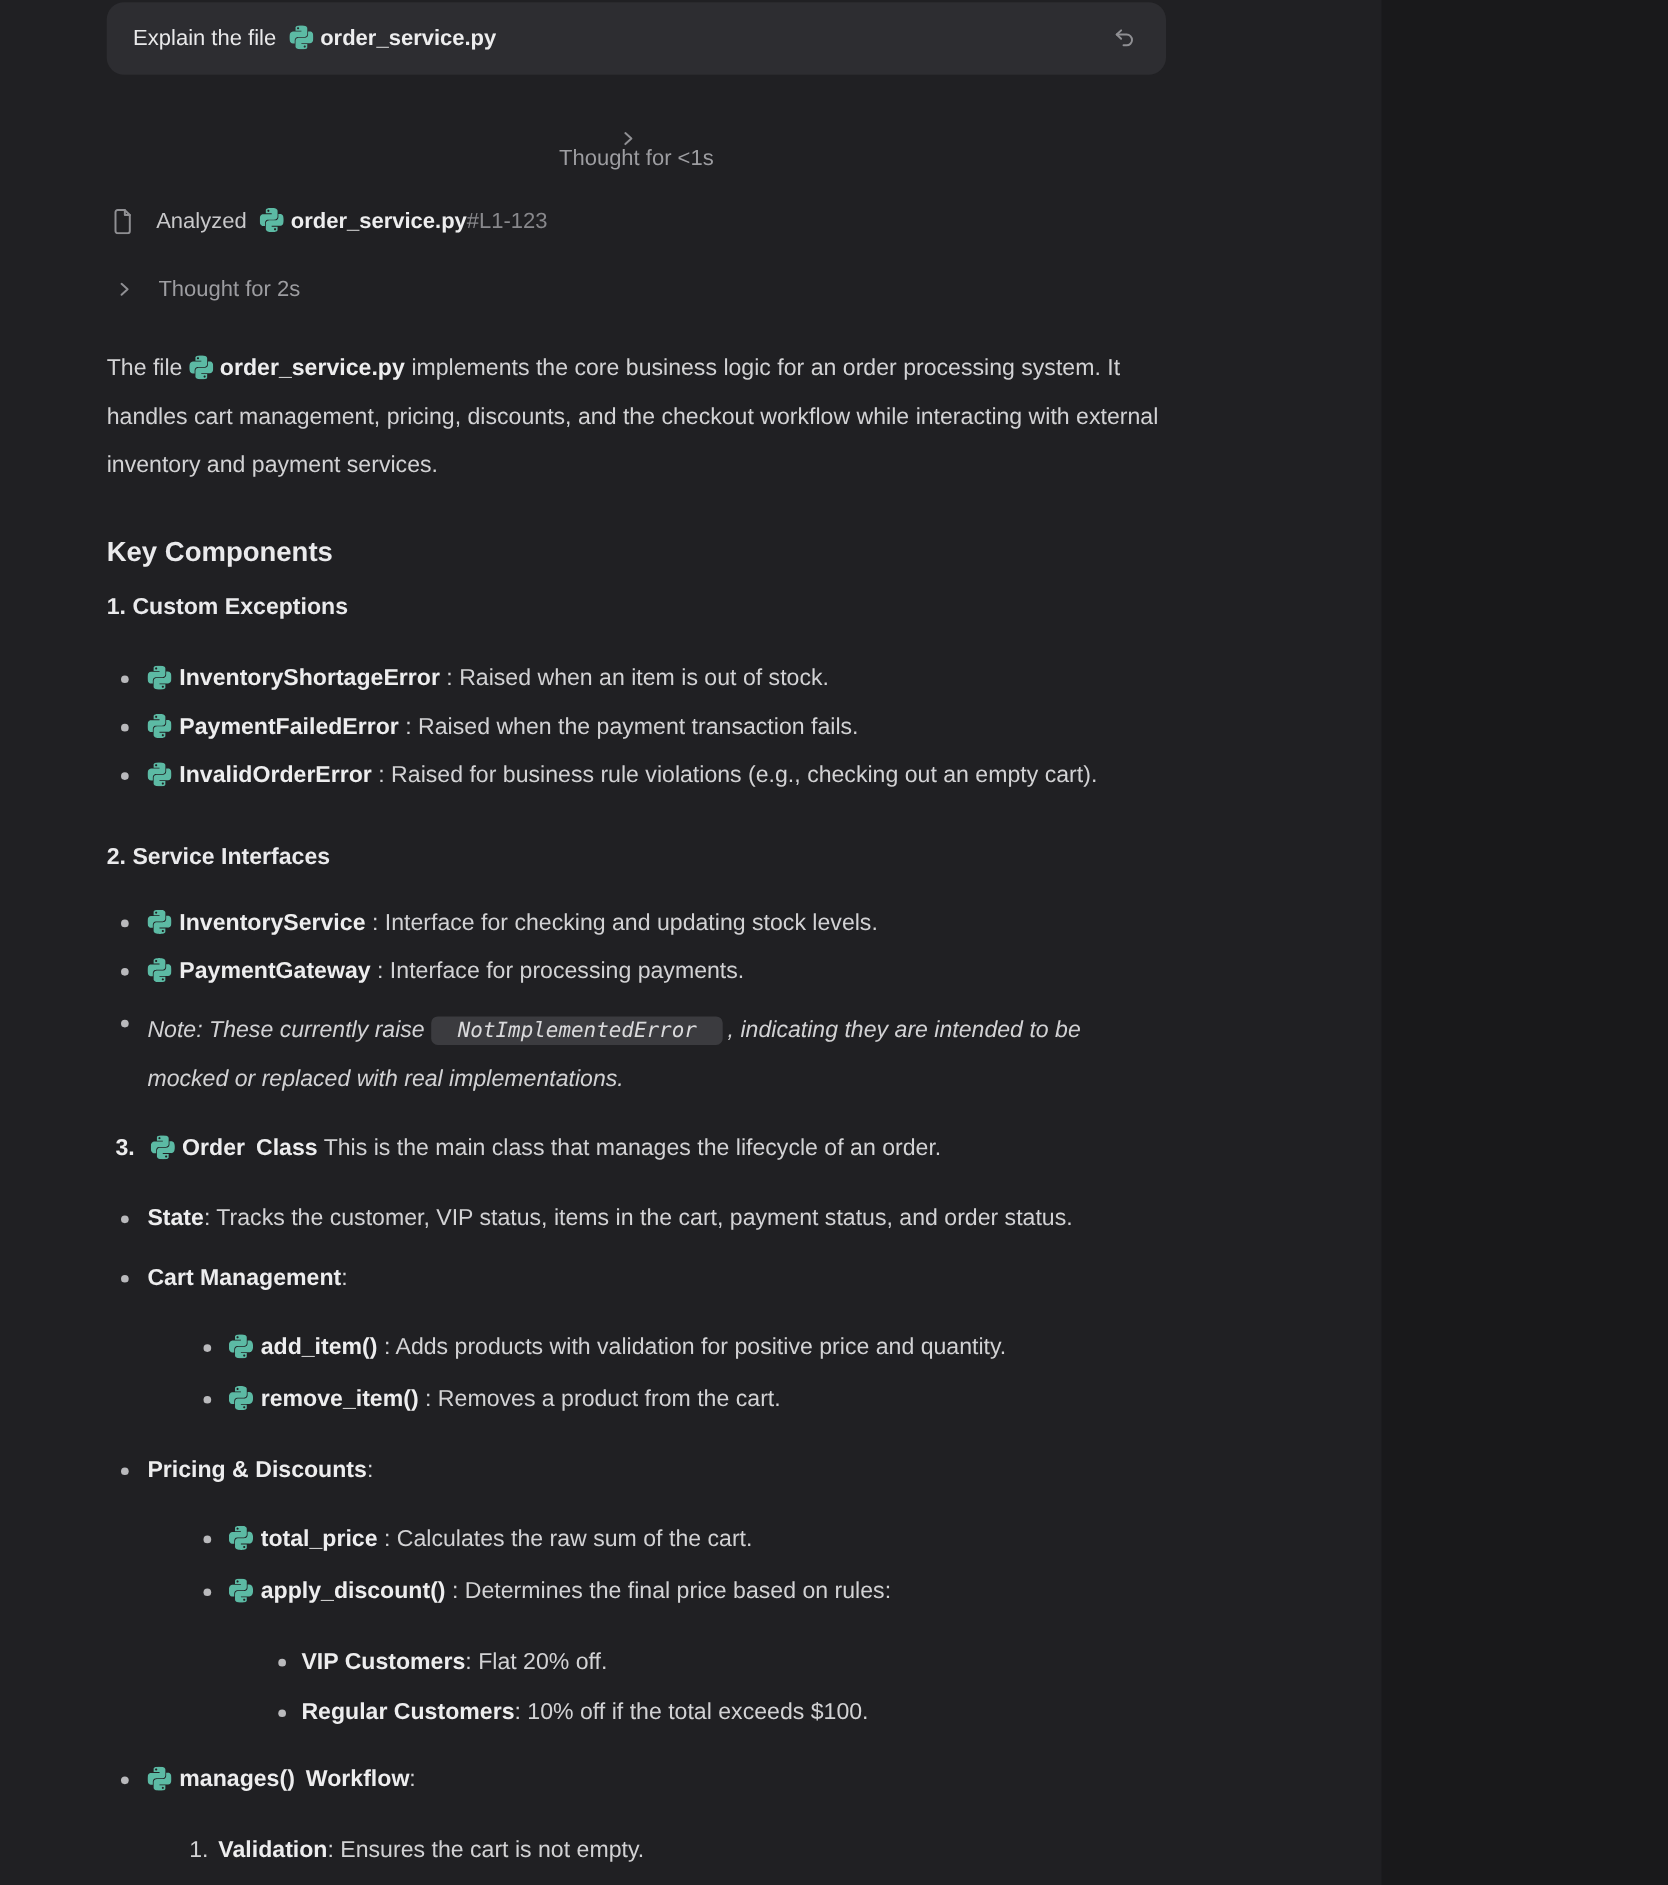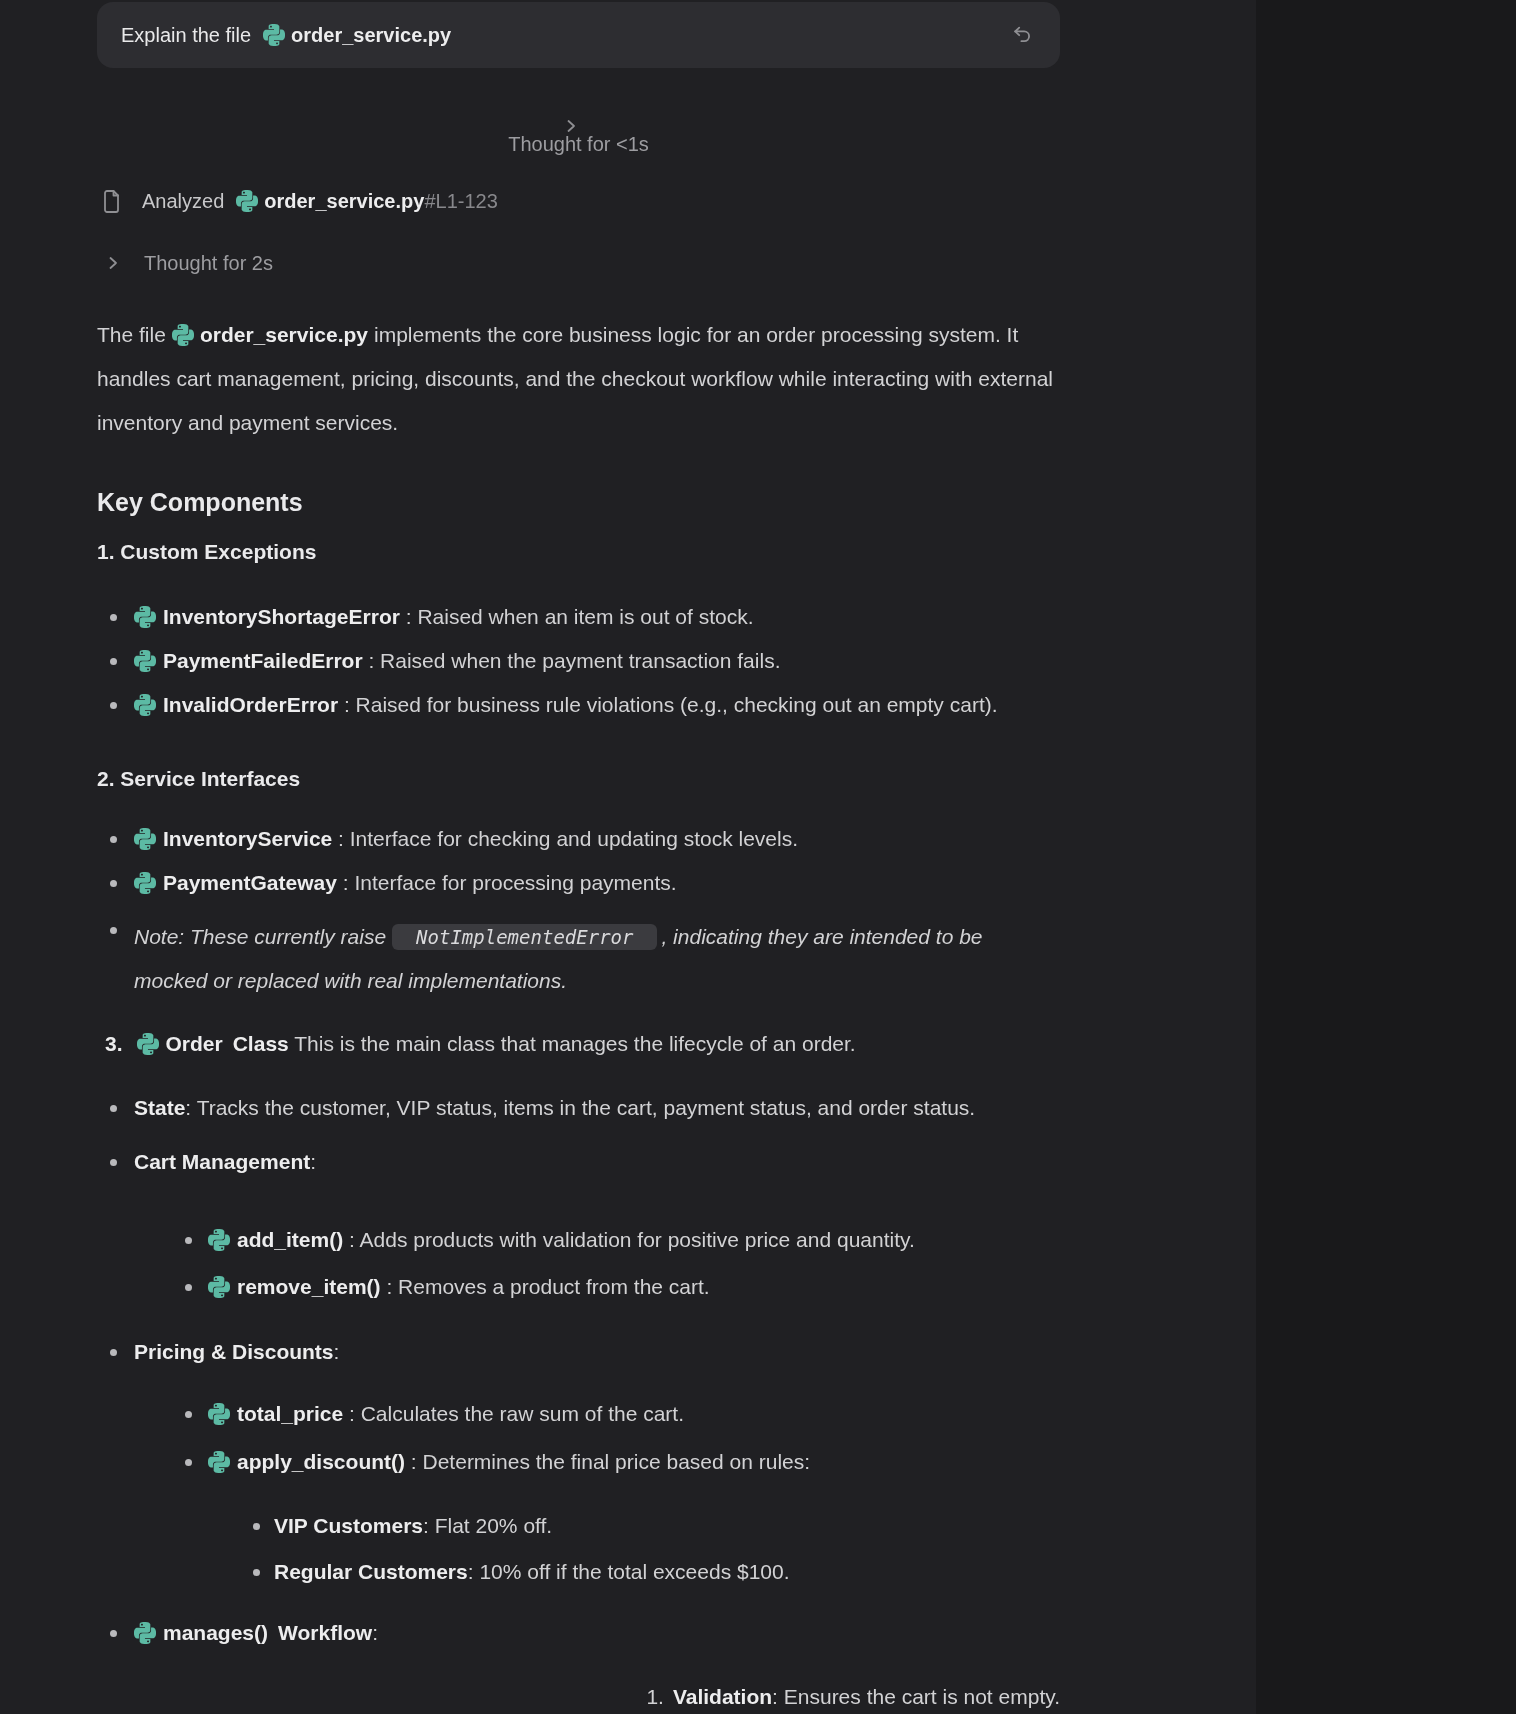--- a/index.html
+++ b/index.html
@@ -62,25 +62,25 @@
   .note-txt { font-style:italic; max-width:1040px; line-height:43px; }
   .codechip {
     font-family:"DejaVu Sans Mono", monospace;
     font-size:19px; font-style:italic;
     background:#3b3b3f; color:#dadadc;
     border-radius:6px; padding:2px 24px; margin:0 4px 0 6px;
   }
   .h3line { display:flex; align-items:flex-start; font-size:21px; line-height:30px; margin-top:27px; }
   .h3line .num { font-weight:700; color:#ededee; margin-left:8px; margin-right:14px; }
   .gap-l { margin-left:10px; }
-  .numrow { font-size:21px; line-height:30px; padding-left:75px;text-align:right; }
+  .numrow { font-size:21px; line-height:30px; padding-left:75px; }
   .numrow .num { margin-right:9px; }
 
   
-  .mt35{margin-top:35px}.mt34{margin-top:34px}.mt33{margin-top:48px}
+  .mt35{margin-top:35px}.mt34{margin-top:34px}.mt33{margin-top:33px}
   .mt32{margin-top:32px}.mt31{margin-top:31px}.mt30{margin-top:30px}.mt18{margin-top:18px}.mt17{margin-top:17px}
   .mt16{margin-top:16px}.mt15{margin-top:24px}.mt14{margin-top:14px}
 </style>
 </head>
 <body>
 
 <svg width="0" height="0" style="position:absolute" aria-hidden="true">
   <symbol id="py" viewBox="0 0 24 24">
     <path d="M14.25.18l.9.2.73.26.59.3.45.32.34.34.25.34.16.33.1.3.04.26.02.2-.01.13V8.5l-.05.63-.13.55-.21.46-.26.38-.3.31-.33.25-.35.19-.35.14-.33.1-.3.07-.26.04-.21.02H8.77l-.69.05-.59.14-.5.22-.41.27-.33.32-.27.35-.2.36-.15.37-.1.35-.07.32-.04.27-.02.21v3.06H3.17l-.21-.03-.28-.07-.32-.12-.35-.18-.36-.26-.36-.36-.35-.46-.32-.59-.28-.73-.21-.88-.14-1.05-.05-1.23.06-1.22.16-1.04.24-.87.32-.71.36-.57.4-.44.42-.33.42-.24.4-.16.36-.1.32-.05.24-.01h.16l.06.01h8.16v-.83H6.18l-.01-2.75-.02-.37.05-.34.11-.31.17-.28.25-.26.31-.23.38-.2.44-.18.51-.15.58-.12.64-.1.71-.06.77-.04.84-.02 1.27.05zm-6.3 1.98l-.23.33-.08.41.08.41.23.34.33.22.41.09.41-.09.33-.22.23-.34.08-.41-.08-.41-.23-.33-.33-.22-.41-.09-.41.09zm13.09 3.95l.28.06.32.12.35.18.36.27.36.35.35.47.32.59.28.73.21.88.14 1.04.05 1.23-.06 1.23-.16 1.04-.24.86-.32.71-.36.57-.4.45-.42.33-.42.24-.4.16-.36.09-.32.05-.24.02-.16-.01h-8.22v.82h5.84l.01 2.76.02.36-.05.34-.11.31-.17.29-.25.25-.31.24-.38.2-.44.17-.51.15-.58.13-.64.09-.71.07-.77.04-.84.01-1.27-.04-1.07-.14-.9-.2-.73-.25-.59-.3-.45-.33-.34-.34-.25-.34-.16-.33-.1-.3-.04-.25-.02-.2.01-.13v-5.34l.05-.64.13-.54.21-.46.26-.38.3-.32.33-.24.35-.2.35-.14.33-.1.3-.06.26-.04.21-.02.13-.01h5.84l.69-.05.59-.14.5-.21.41-.28.33-.32.27-.35.2-.36.15-.36.1-.35.07-.32.04-.28.02-.21V6.07h2.09l.14.01zm-6.47 14.25l-.23.33-.08.41.08.41.23.33.33.23.41.08.41-.08.33-.23.23-.33.08-.41-.08-.41-.23-.33-.33-.23-.41-.08-.41.08z"></path>
   </symbol>

